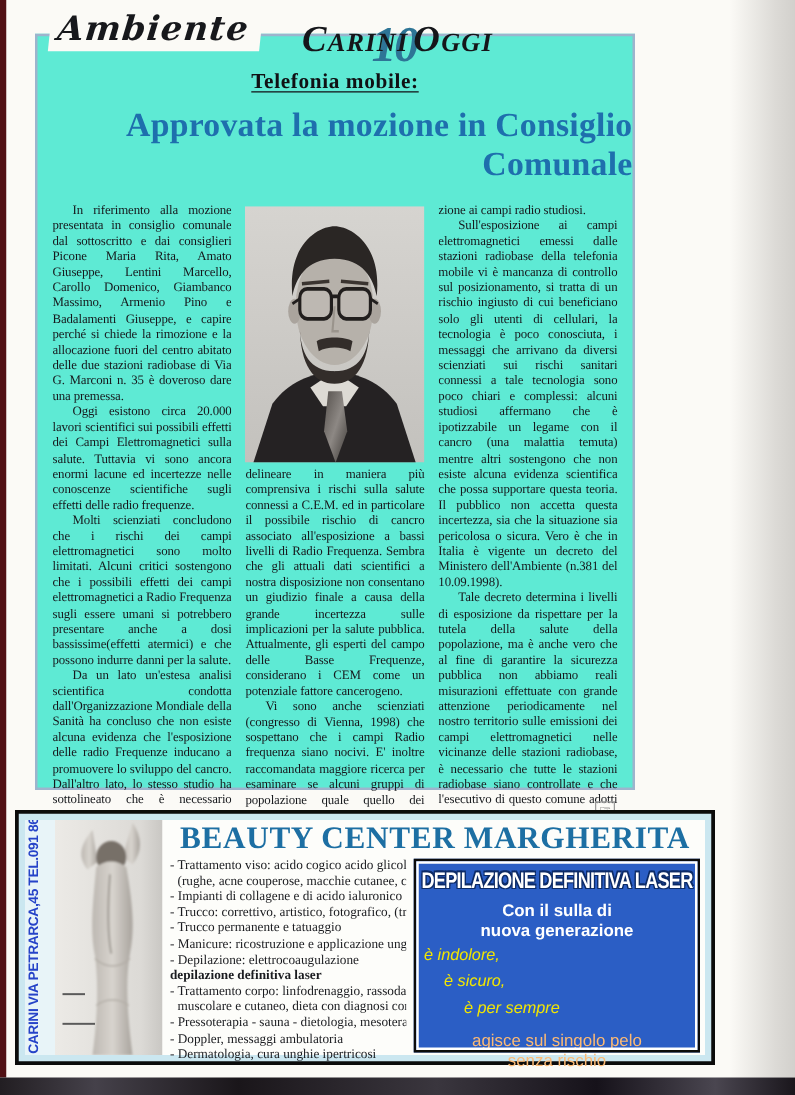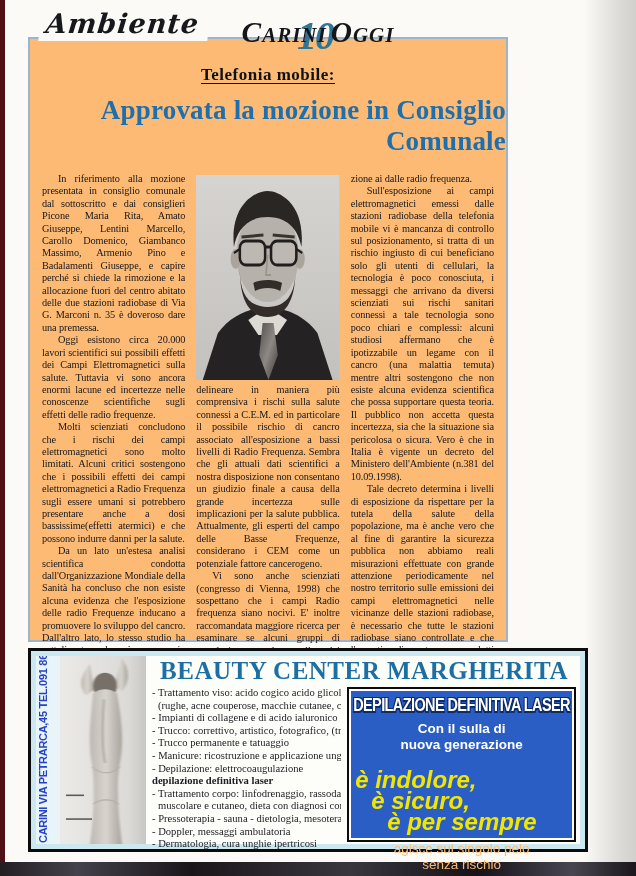--- a/index.html
+++ b/index.html
@@ -21,38 +21,38 @@
   .masthead{position:absolute;left:0;top:0;width:636px;text-align:center;z-index:2;}
   .logo{position:relative;display:inline-block;margin-top:16px;
         font-family:"Liberation Serif",serif;font-style:italic;font-weight:bold;}
   .logo-ten{position:absolute;left:50%;top:-4px;transform:translateX(-58%);
             font-size:40px;color:#2e7596;z-index:0;letter-spacing:-2px;}
   .logo-word{position:relative;z-index:1;font-size:21px;color:#15161a;letter-spacing:1px;
              display:inline-block;text-transform:uppercase;}
   .logo-word::first-letter{font-size:1.4em;}
 
   
-  .article-box{position:absolute;left:28px;top:37px;width:480px;height:605px;
-               border:2px solid #9db4cd;background:#fdba74;box-sizing:border-box;z-index:1;}
+  .article-box{position:absolute;left:28px;top:27px;width:480px;height:605px;
+               border:2px solid #9db4cd;background:#5eead4;box-sizing:border-box;z-index:1;}
   .kicker{margin-top:26px;text-align:center;font-size:17px;font-weight:bold;color:#101114;
           text-decoration:underline;text-underline-offset:3px;letter-spacing:.5px;}
   .headline{margin-top:10px;text-align:right;font-size:27px;font-weight:bold;color:#1e6fad;
             letter-spacing:.2px;}
   .columns{display:flex;gap:11px;margin:16px 12px 16px 12px;height:492px;overflow:hidden;}
   .col{flex:1 1 0;font-size:10.3px;line-height:12.4px;color:#16181c;text-align:justify;
        letter-spacing:-0.1px;overflow:hidden;position:relative;}
   .col p{margin:0;text-indent:16px;}
   .col p.noindent{text-indent:0;}
   .portrait{width:100%;height:205px;display:block;margin:2px 0 4px 0;}
   .end-mark{position:absolute;right:2px;bottom:0;background:#fcfbf7;padding-left:6px;
             font-family:"DejaVu Sans",sans-serif;font-size:11px;color:#3a3a3a;}
   .end-mark .boxed{border:1px solid #9a9a9a;padding:0 2px;}
 
   
-  .ad-box{position:absolute;left:28px;top:648px;width:560px;height:204px;box-sizing:border-box;
+  .ad-box{position:absolute;left:12px;top:648px;width:560px;height:204px;box-sizing:border-box;
           border:3px solid #0b0b0b;background:#cbe7f0;padding:5px;z-index:1;}
   .ad-inner{display:flex;height:100%;background:#fdfdfa;}
   .ad-contact{writing-mode:vertical-rl;transform:rotate(180deg);
               font-family:"Liberation Sans",sans-serif;font-weight:bold;font-size:11px;
               letter-spacing:-0.3px;color:#2643c8;padding:1px 1px;white-space:nowrap;
               overflow:hidden;background:#e8f4f8;flex:0 0 22px;text-align:center;}
   .ad-photo{flex:0 0 86px;height:100%;}
   .ad-photo svg{width:100%;height:100%;display:block;}
   .ad-main{flex:1;display:flex;flex-direction:column;padding:1px 4px 2px 6px;min-width:0;}
   .ad-title{font-family:"Liberation Serif",serif;font-weight:bold;font-size:25px;
@@ -65,22 +65,22 @@
   .service-list .bold{font-weight:bold;}
   .laser-box{flex:0 0 174px;background:#2b5ec5;border:2px solid #0b0b0b;outline:2px solid #fff;
              outline-offset:-4px;box-sizing:border-box;padding:6px 4px 4px 4px;
              font-family:"Liberation Sans",sans-serif;display:flex;flex-direction:column;
              align-items:stretch;}
   .laser-title{color:#fff;font-weight:bold;font-size:14.5px;text-align:center;white-space:nowrap;
                letter-spacing:-0.6px;transform:scaleY(1.25);margin-top:2px;
                text-shadow:1px 1px 0 #0d2b66,-1px 1px 0 #0d2b66,1px -1px 0 #0d2b66,-1px -1px 0 #0d2b66;}
   .laser-sub{color:#fff;font-weight:bold;font-size:13.5px;text-align:center;line-height:16px;
              margin-top:8px;}
-  .laser-hl{color:#f2e600;font-weight:bold;font-style:italic;font-size:24px;line-height:21px;
-            margin-top:16px;}
+  .laser-hl{color:#f2e600;font-weight:normal;font-style:italic;font-size:13px;line-height:21px;
+            margin-top:0;}
   .laser-hl .l1{display:block;padding-left:2px;}
   .laser-hl .l2{display:block;padding-left:18px;}
   .laser-hl .l3{display:block;padding-left:34px;white-space:nowrap;}
   .laser-foot{color:#fdba74;font-weight:normal;font-size:13.5px;text-align:center;line-height:15.5px;
               margin-top:9px;}
 </style>
 </head>
 <body>
 
 <div class="page">
@@ -144,21 +144,21 @@
           <path d="M85,80 L83,100 L89,100" stroke="#9a948c" stroke-width="2" fill="none"></path>
         </svg>
         <div>
             <p class="noindent">delineare in maniera più comprensiva i rischi sulla salute connessi a C.E.M. ed in particolare il possibile rischio di cancro associato all'esposizione a bassi livelli di Radio Frequenza. Sembra che gli attuali dati scientifici a nostra disposizione non consentano un giudizio finale a causa della grande incertezza sulle implicazioni per la salute pubblica. Attualmente, gli esperti del campo delle Basse Frequenze, considerano i CEM come un potenziale fattore cancerogeno.</p>
             <p>Vi sono anche scienziati (congresso di Vienna, 1998) che sospettano che i campi Radio frequenza siano nocivi. E' inoltre raccomandata maggiore ricerca per esaminare se alcuni gruppi di popolazione quale quello dei bambini siano più sensibili agli effetti dell'esposi-</p>
           </div>
       </div>
 
       <div class="col">
         <div>
-            <p class="noindent">zione ai dalle radio frequenza.</p>
+            <p class="noindent">zione ai campi radio studiosi.</p>
             <p>Sull'esposizione ai campi elettromagnetici emessi dalle stazioni radiobase della telefonia mobile vi è mancanza di controllo sul posizionamento, si tratta di un rischio ingiusto di cui beneficiano solo gli utenti di cellulari, la tecnologia è poco conosciuta, i messaggi che arrivano da diversi scienziati sui rischi sanitari connessi a tale tecnologia sono poco chiari e complessi: alcuni studiosi affermano che è ipotizzabile un legame con il cancro (una malattia temuta) mentre altri sostengono che non esiste alcuna evidenza scientifica che possa supportare questa teoria. Il pubblico non accetta questa incertezza, sia che la situazione sia pericolosa o sicura. Vero è che in Italia è vigente un decreto del Ministero dell'Ambiente (n.381 del 10.09.1998).</p>
             <p>Tale decreto determina i livelli di esposizione da rispettare per la tutela della salute della popolazione, ma è anche vero che al fine di garantire la sicurezza pubblica non abbiamo reali misurazioni effettuate con grande attenzione periodicamente nel nostro territorio sulle emissioni dei campi elettromagnetici nelle vicinanze delle stazioni radiobase, è necessario che tutte le stazioni radiobase siano controllate e che l'esecutivo di questo comune adotti in tempi brevi un regolamento prima che altri gestori invadano il territorio di Carini.</p>
           </div>
         <div class="end-mark">
           <span class="boxed">☞</span>
         </div>
       </div>
     </div>
   </div>
 

